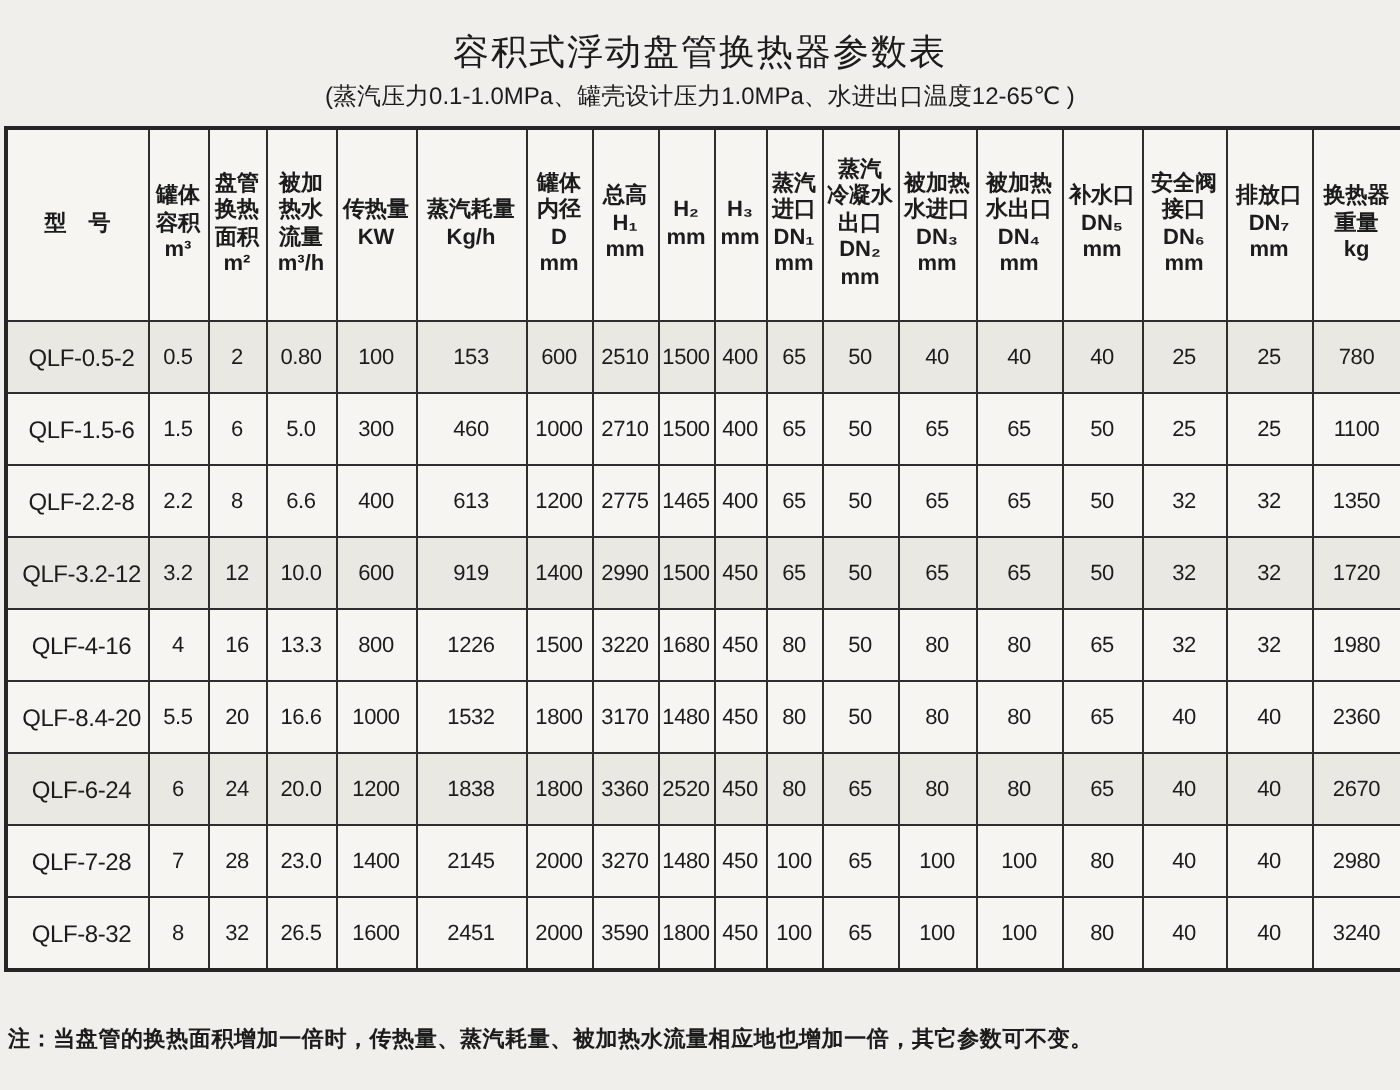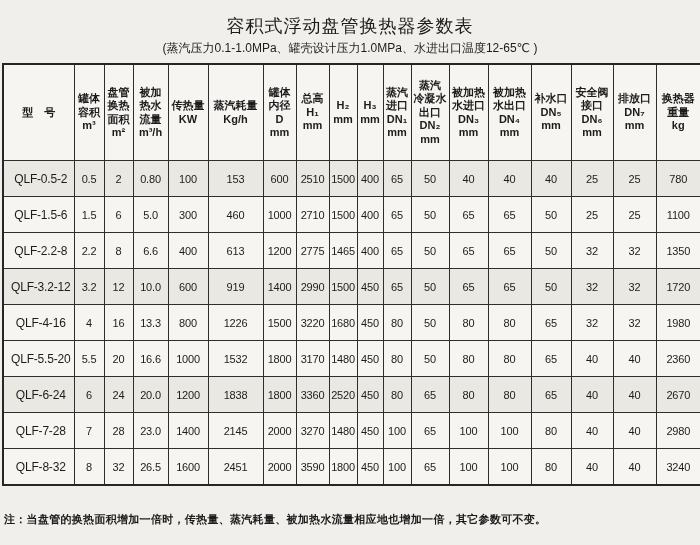--- a/index.html
+++ b/index.html
@@ -254,21 +254,21 @@
           <td>80</td>
           <td>50</td>
           <td>80</td>
           <td>80</td>
           <td>65</td>
           <td>32</td>
           <td>32</td>
           <td>1980</td>
         </tr>
         <tr>
-          <td class="model">QLF-5.5-20</td>
+          <td class="model">QLF-8.4-20</td>
           <td>5.5</td>
           <td>20</td>
           <td>16.6</td>
           <td>1000</td>
           <td>1532</td>
           <td>1800</td>
           <td>3170</td>
           <td>1480</td>
           <td>450</td>
           <td>80</td>

